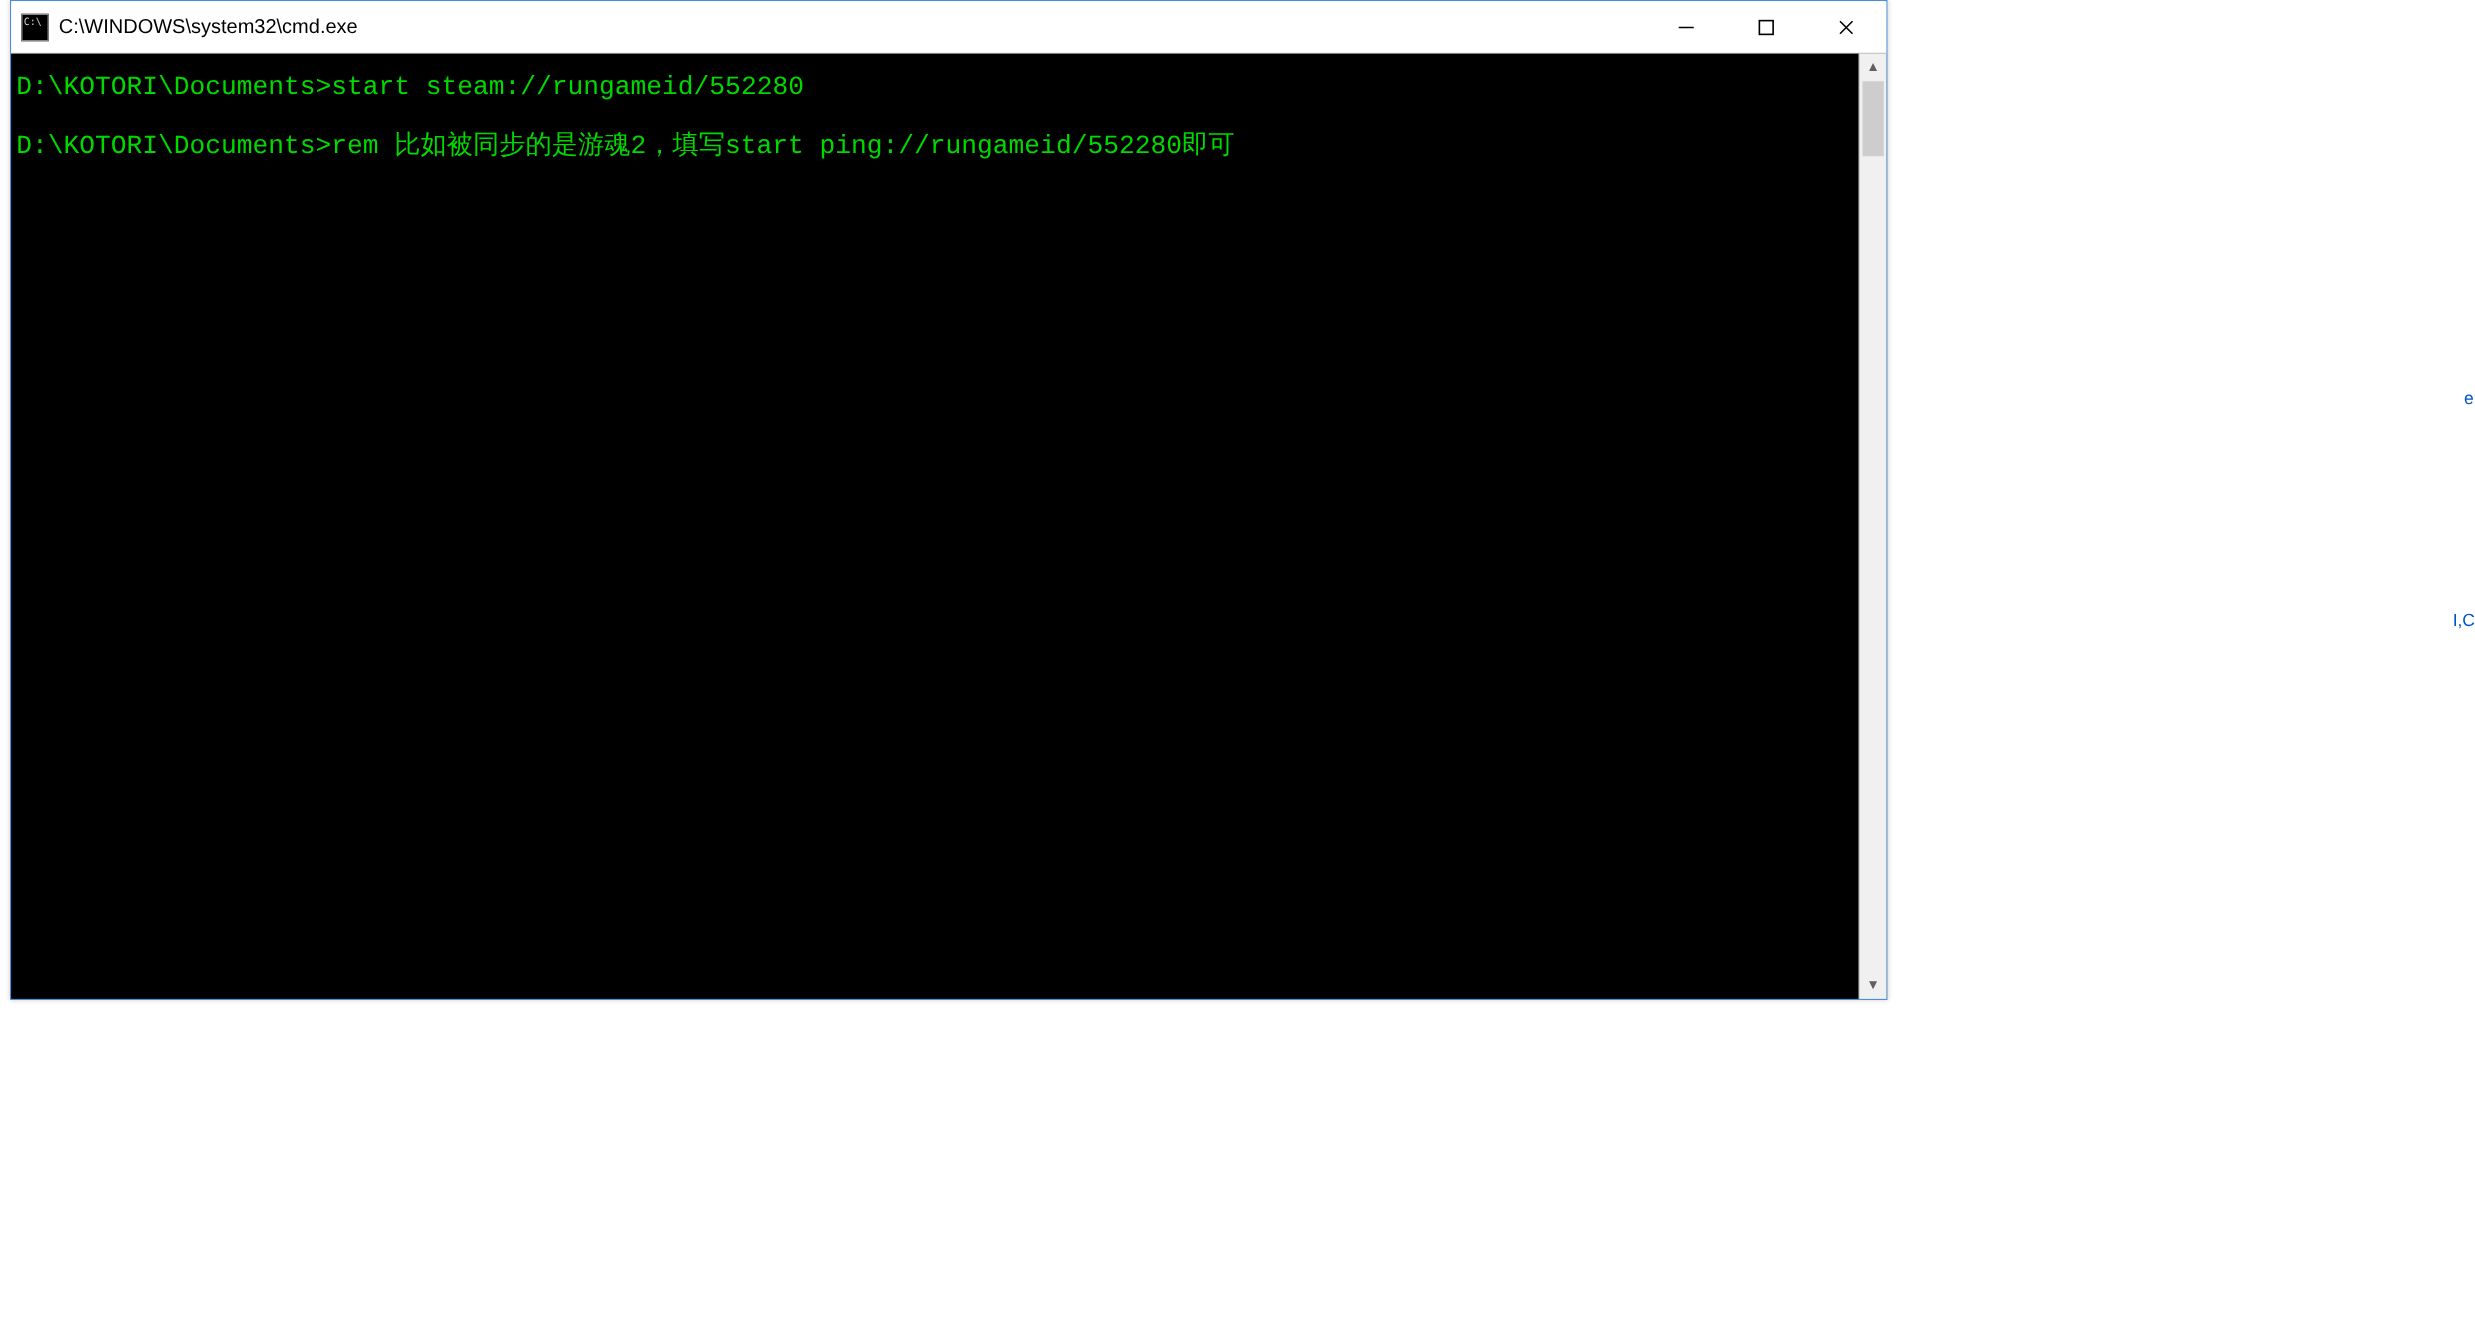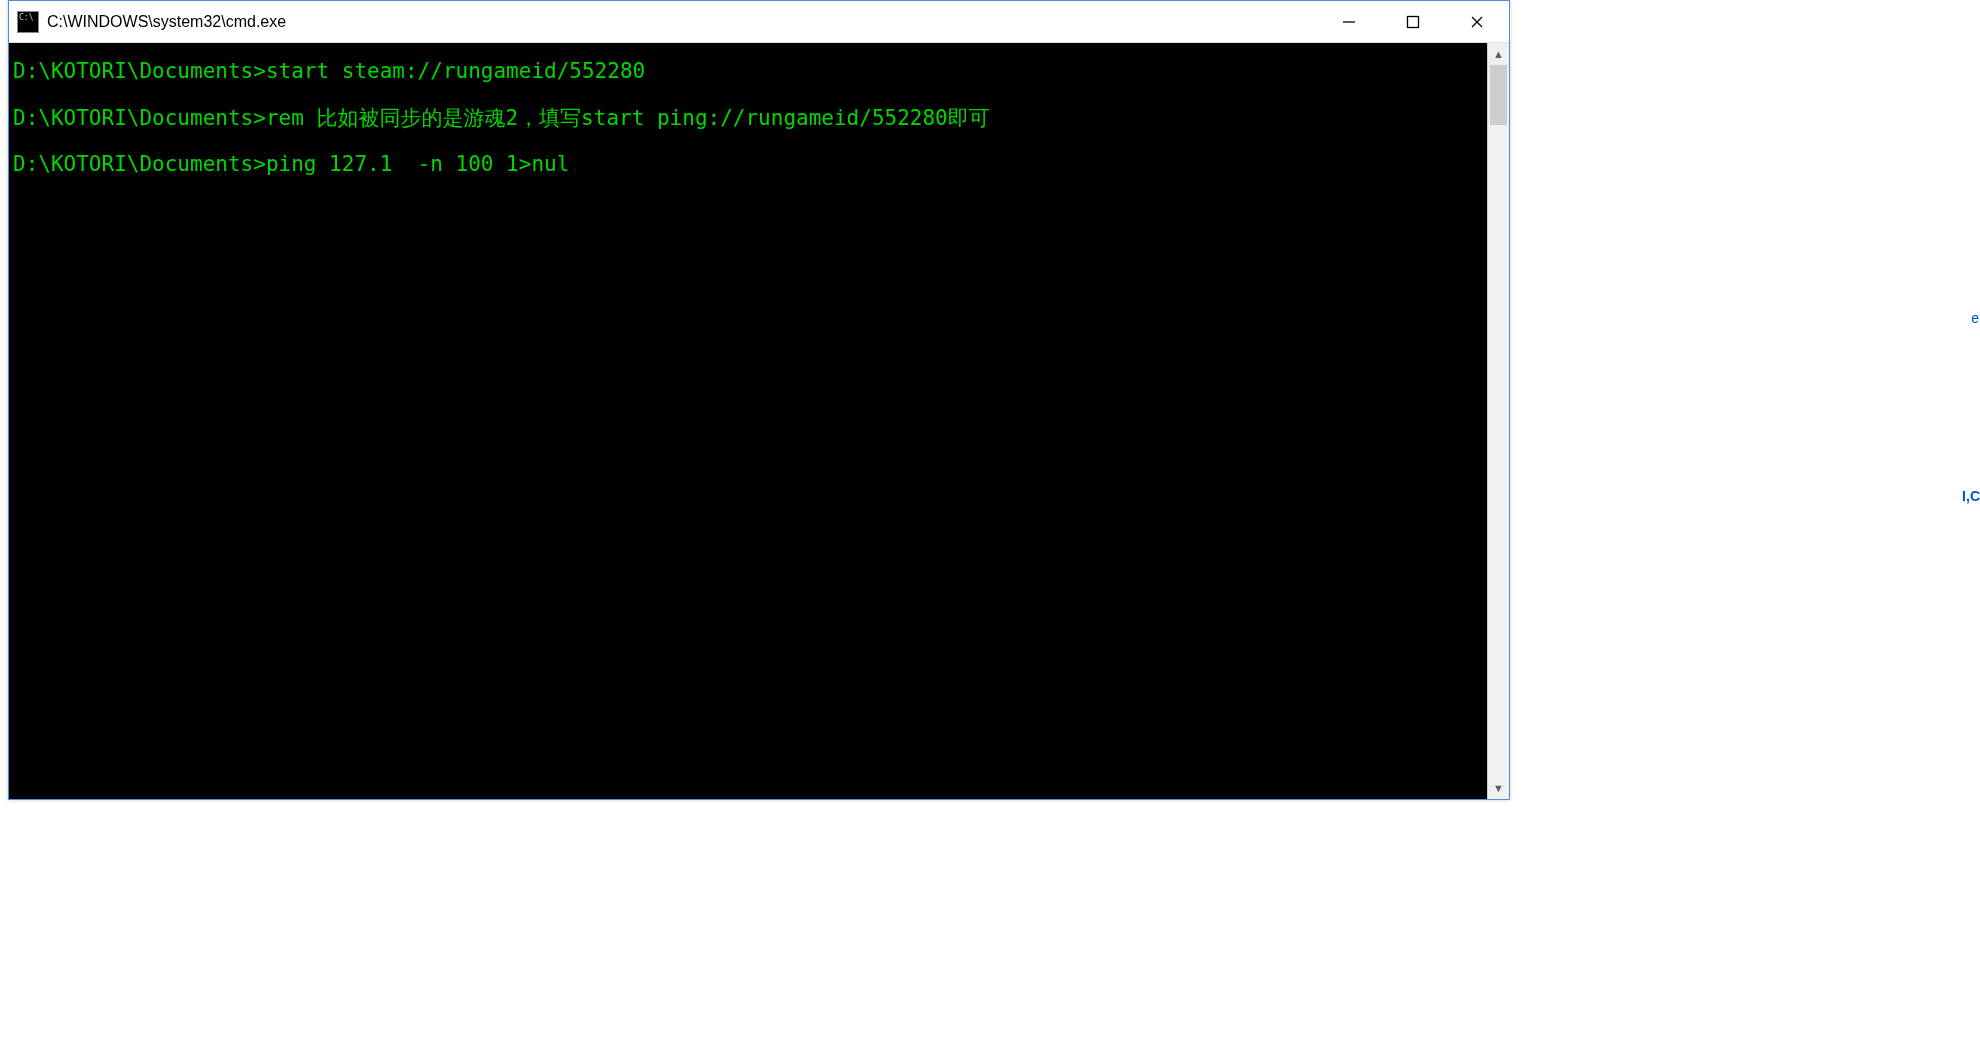--- a/index.html
+++ b/index.html
@@ -83,21 +83,21 @@
       flex: 1;
       background: #000;
       color: #00d800;
       font-family: "NSimSun", "SimSun", Consolas, monospace;
       font-size: 21px;
       line-height: 1.55;
       padding: 12px 0 0 4px;
       white-space: pre;
       overflow: hidden;
     }
-    .terminal .line { display: block; margin-bottom: 14px; }
+    .terminal .line { display: block; margin-bottom: 14px; font-family: Liberation Mono, monospace; }
     .scrollbar {
       width: 22px;
       background: #f0f0f0;
       display: flex;
       flex-direction: column;
       border-left: 1px solid #d0d0d0;
     }
     .sb-arrow {
       height: 22px;
       display: flex;
@@ -152,26 +152,26 @@
       </button>
       <button class="win-btn close">
         <svg viewBox="0 0 14 14">
             <line x1="2" y1="2" x2="12" y2="12" stroke="#000" stroke-width="1.3"></line>
             <line x1="12" y1="2" x2="2" y2="12" stroke="#000" stroke-width="1.3"></line>
           </svg>
       </button>
     </div>
   </div>
   <div class="terminal-wrap">
-    <div class="terminal"><span class="line"><span>D:\KOTORI\Documents&gt;</span><span>start steam://rungameid/552280</span></span><span class="line"><span>D:\KOTORI\Documents&gt;</span><span>rem 比如被同步的是游魂2，填写start ping://rungameid/552280即可</span></span><span class="line"><span>D:\KOTORI\Documents&gt;</span><span>ping 127.1  -n 100 1&gt;nul</span></span></div>
+    <div class="terminal"><span class="line"><span>D:\KOTORI\Documents&gt;</span><span>start steam://rungameid/552280</span></span><span class="line"><span>D:\KOTORI\Documents&gt;</span><span>rem 比如被同步的是游魂2，填写start ping://rungameid/552280即可</span></span></div>
     <div class="scrollbar">
       <div class="sb-arrow">▲</div>
       <div class="sb-track">
         <div class="sb-thumb"></div>
       </div>
       <div class="sb-arrow">▼</div>
     </div>
   </div>
 </div>
 
 <span class="bg-trace green" style="top:225px; right:2px;"> </span>
 <span class="bg-trace" style="top:310px; right:1px;">e</span>
-<span class="bg-trace" style="top:488px; right:0px;font-weight:bold;">I,C</span>
+<span class="bg-trace" style="top:488px; right:0px;">I,C</span>
 
 </body></html>

